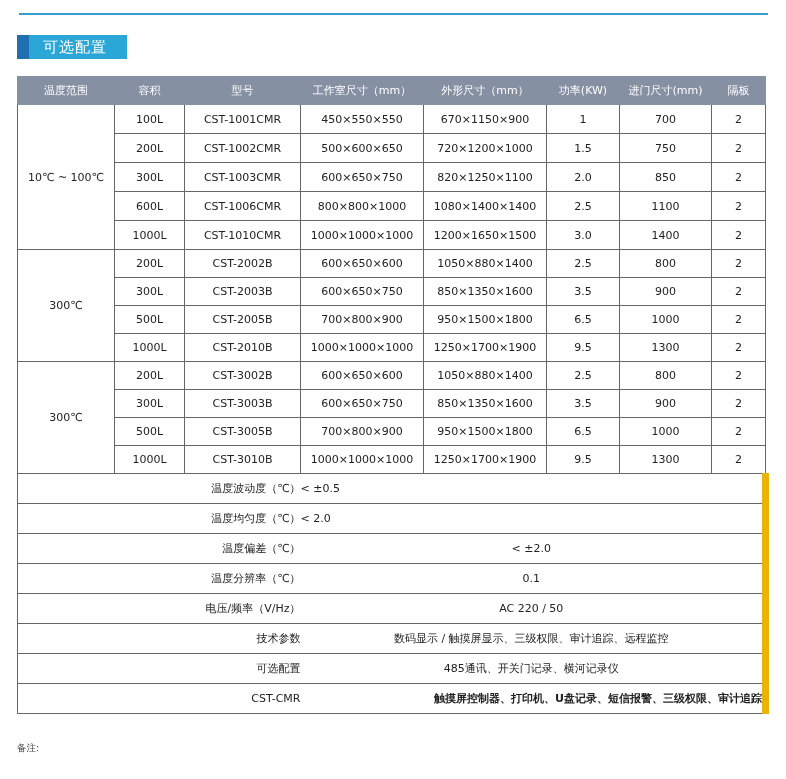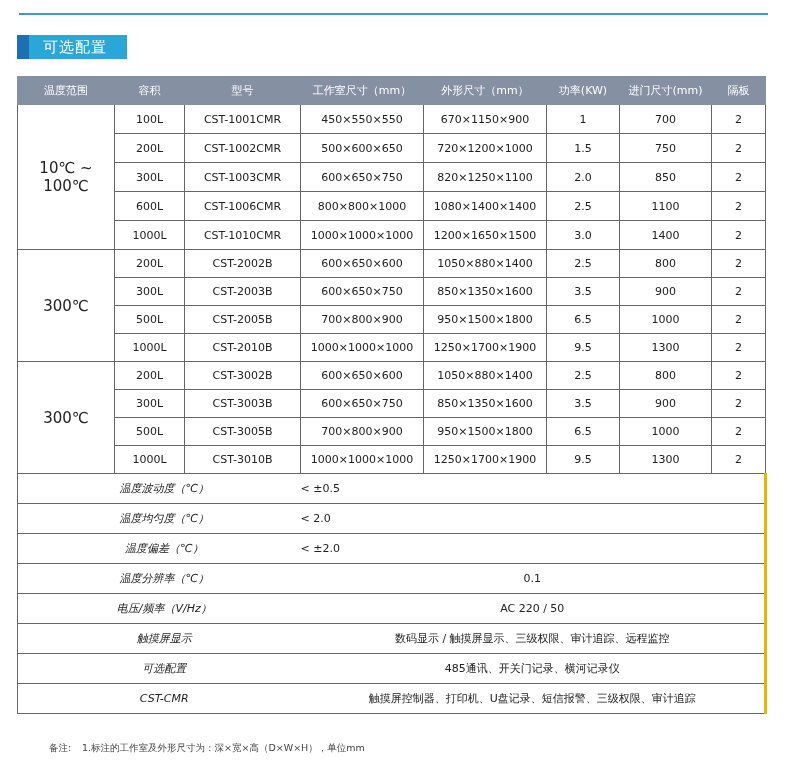--- a/index.html
+++ b/index.html
@@ -26,30 +26,30 @@
     font-size: 11px; color: #222;
   }
   table.spec th {
     background: #8590a3; color: #fff; font-weight: normal;
     height: 25px; font-size: 11px; border: 1px solid #8590a3; margin-left: 24px;
   }
   table.spec td {
     border: 1px solid #666; text-align: center; height: 28px; padding: 0;
   }
   table.spec tr.alt td { height: 27px; }
-  table.spec td.range { font-size: 15px; }
-  table.spec td.lbl { text-align: center; padding-left: 10px; font-style: italic; }
+  table.spec td.range { font-size: 11px; }
+  table.spec td.lbl { text-align: right; padding-left: 10px; }
   table.spec td.val { text-align: center; }
-  table.spec tr.feat td { height: 29px; border-left: 1px solid #666; border-right: 3px solid #eab308;}
+  table.spec tr.feat td { height: 29px; border-left: 1px solid #666; border-right: 7px solid #eab308;}
   table.spec tr.feat td.lbl { border-right: none; }
   table.spec tr.feat td.val { border-left: none; }
   .notes {
     position: absolute; left: 17px; top: 741px; font-size: 9.5px; color: #444; line-height: 14px;
   }
-  .notes .row { display: flex; margin-left: 32px; }
+  .notes .row { display: flex; }
   .notes .prefix { width: 33px; }
 </style>
 </head>
 <body>
 
 <div class="top-rule"></div>
 
 <div class="section-title">
   <div class="accent"></div>
   <span class="label">可选配置</span>
@@ -202,43 +202,42 @@
       <tr class="feat">
         <td class="lbl" colspan="3">温度波动度（℃）</td>
         <td class="val" colspan="5" style="text-align: left; padding-left: 0px;">&lt; ±0.5</td>
       </tr>
       <tr class="feat">
         <td class="lbl" colspan="3">温度均匀度（℃）</td>
         <td class="val" colspan="5" style="text-align: left; padding-left: 0px;">&lt; 2.0</td>
       </tr>
       <tr class="feat">
         <td class="lbl" colspan="3">温度偏差（℃）</td>
-        <td class="val" colspan="5" style="text-align: left; padding-left: 0px;">&lt; ±2.0</td>
+        <td class="val" colspan="5" style="text-align: center; padding-left: 0px;">&lt; ±2.0</td>
       </tr>
       <tr class="feat">
         <td class="lbl" colspan="3">温度分辨率（℃）</td>
         <td class="val" colspan="5" style="text-align: center; padding-left: 0px;">0.1</td>
       </tr>
       <tr class="feat">
         <td class="lbl" colspan="3">电压/频率（V/Hz）</td>
         <td class="val" colspan="5" style="text-align: center;">AC 220 / 50</td>
       </tr>
       <tr class="feat">
-        <td class="lbl" colspan="3">触摸屏显示</td>
+        <td class="lbl" colspan="3">技术参数</td>
         <td class="val" colspan="5" style="text-align: center;">数码显示 / 触摸屏显示、三级权限、审计追踪、远程监控</td>
       </tr>
       <tr class="feat">
         <td class="lbl" colspan="3">可选配置</td>
         <td class="val" colspan="5" style="text-align: center;">485通讯、开关门记录、横河记录仪</td>
       </tr>
       <tr class="feat">
         <td class="lbl" colspan="3">CST-CMR</td>
-        <td class="val" colspan="5" style="text-align: center;">触摸屏控制器、打印机、U盘记录、短信报警、三级权限、审计追踪</td>
+        <td class="val" colspan="5" style="text-align: right; font-weight: bold;">触摸屏控制器、打印机、U盘记录、短信报警、三级权限、审计追踪</td>
       </tr>
     </tbody>
 </table>
 
 <div class="notes">
   <div class="row">
     <span class="prefix">备注:</span>
-    <span>1.标注的工作室及外形尺寸为：深×宽×高（D×W×H），单位mm</span>
   </div>
 </div>
 
 </body></html>

